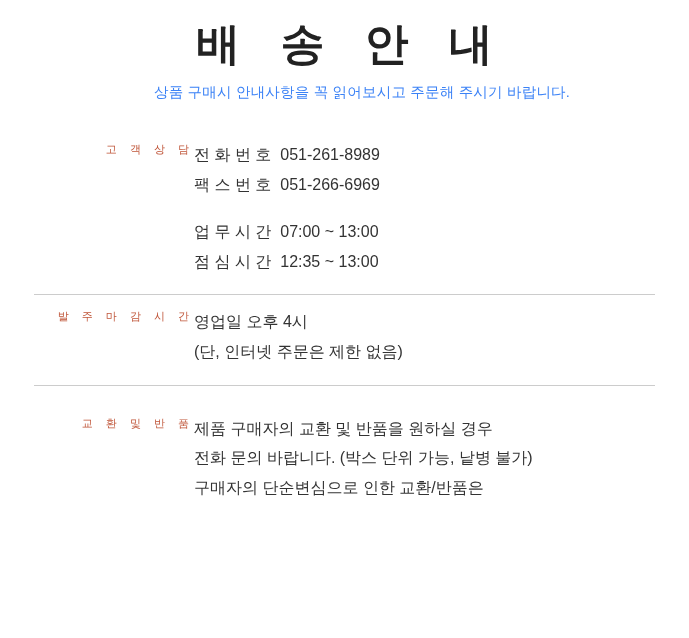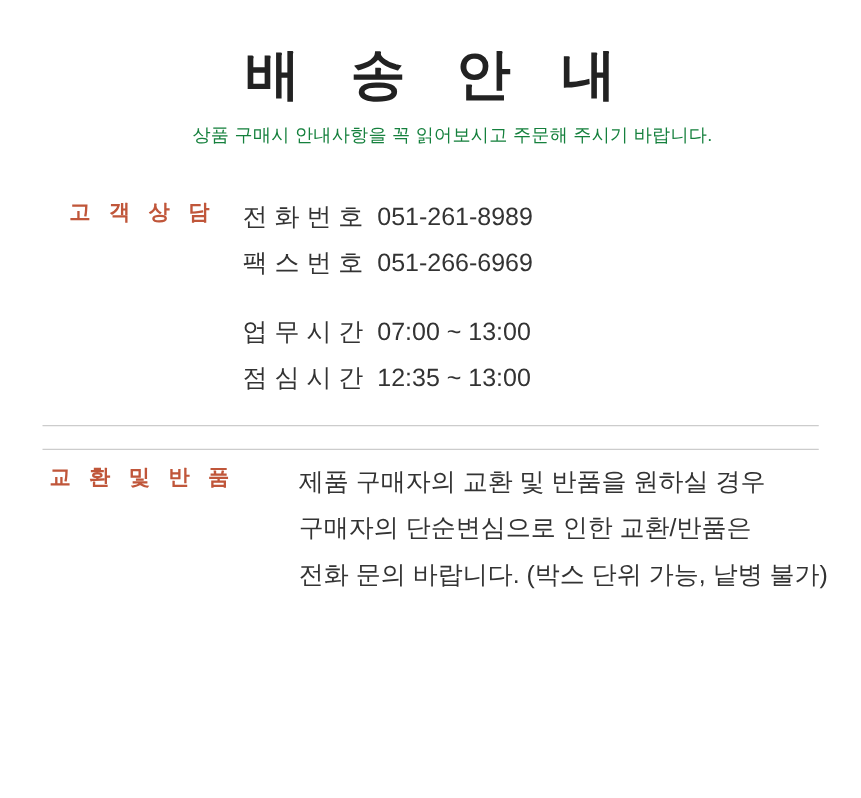--- a/index.html
+++ b/index.html
@@ -19,56 +19,56 @@
     width: 689px;
     height: 638px;
     box-sizing: border-box;
   }
   .title {
     text-align: center;
     font-size: 44px;
     font-weight: bold;
     letter-spacing: 14px;
     color: #222222;
-    padding-top: 32px;
+    padding-top: 16px;
     line-height: 1.25;
     text-indent: 14px;
   }
   .subtitle {
     text-align: center;
     font-size: 14.5px;
-    color: #15803d;
+    color: #3b82f6;
     margin-top: 12px;
     letter-spacing: 0.2px;
     margin-left: 35px;
   }
   .section {
     display: flex;
     align-items: flex-start;
     padding: 0 34px 0 34px;
     box-sizing: border-box;
   }
   .sec-contact { margin-top: 38px; }
   .sec-order   { margin-top: 12px; }
-  .sec-return  { margin-top: 8px; gap: 45px; }
+  .sec-return  { margin-top: 28px; }
 
   .label {
     width: 160px;
     flex: 0 0 160px;
-    font-size: 17px;
-    font-weight: bold;
+    font-size: 11px;
+    font-weight: normal;
     color: #c0563a;
     letter-spacing: 5px;
-    text-align: center;
+    text-align: right;
     padding-top: 2px;
     white-space: nowrap;
   }
   .content {
     flex: 1 1 auto;
-    font-size: 20px;
+    font-size: 16px;
     color: #333333;
     line-height: 1.85;
   }
   .content .line {
     white-space: pre;
   }
   .gap-line {
     height: 18px;
   }
   .divider {
@@ -92,25 +92,32 @@
       <div class="line">전 화 번 호  051-261-8989</div>
       <div class="line">팩 스 번 호  051-266-6969</div>
       <div class="gap-line"></div>
       <div class="line">업 무 시 간  07:00 ~ 13:00</div>
       <div class="line">점 심 시 간  12:35 ~ 13:00</div>
     </div>
   </div>
 
   <div class="divider"></div>
 
+  <div class="section sec-order">
+    <div class="label">발 주 마 감 시 간</div>
+    <div class="content">
+      <div class="line">영업일 오후 4시</div>
+      <div class="line">(단, 인터넷 주문은 제한 없음)</div>
+    </div>
+  </div>
 
   <div class="divider"></div>
 
   <div class="section sec-return">
     <div class="label">교 환 및 반 품</div>
     <div class="content">
       <div class="line">제품 구매자의 교환 및 반품을 원하실 경우</div>
+      <div class="line">전화 문의 바랍니다. (박스 단위 가능, 낱병 불가)</div>
       <div class="line">구매자의 단순변심으로 인한 교환/반품은</div>
-      <div class="line">전화 문의 바랍니다. (박스 단위 가능, 낱병 불가)</div>
     </div>
   </div>
 
 </div>
 
 </body></html>

